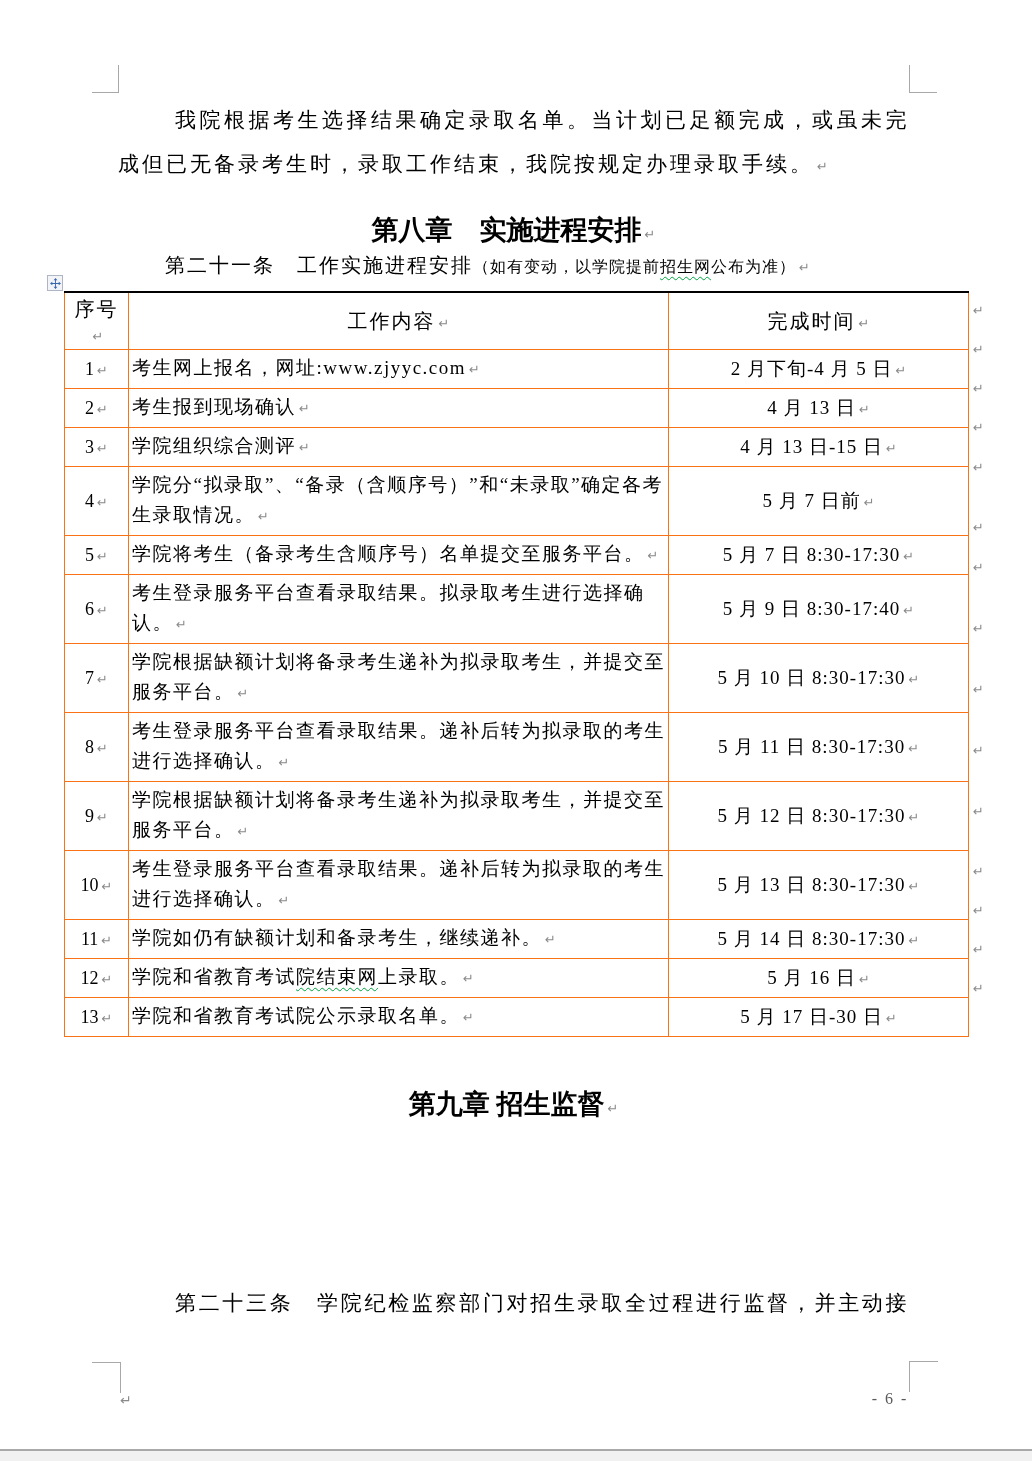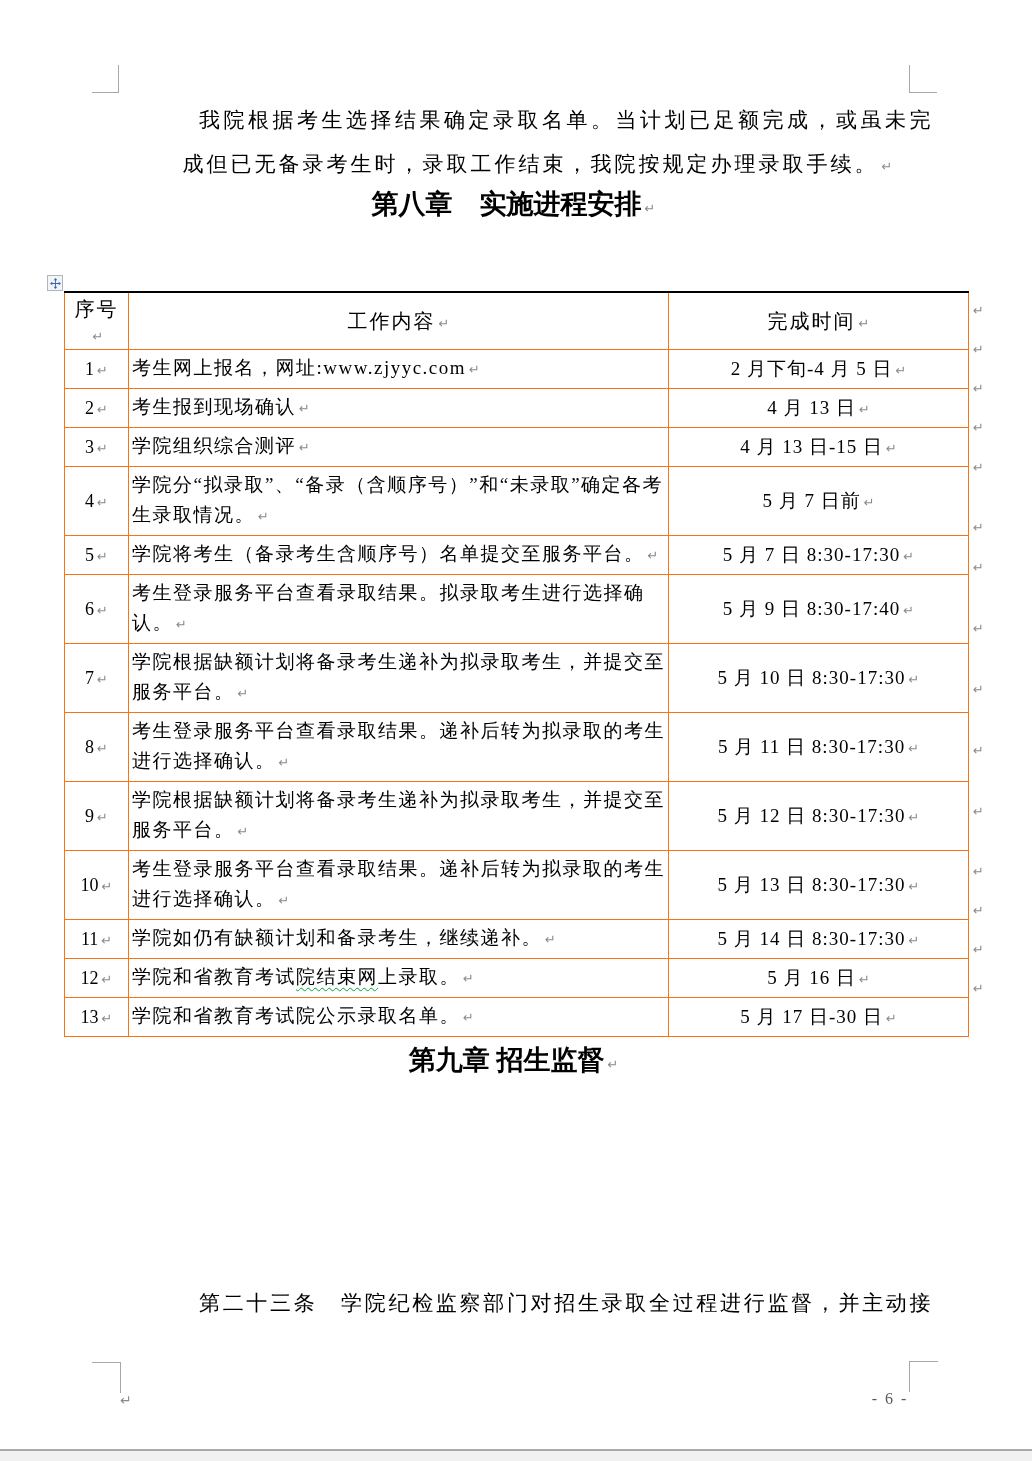--- a/index.html
+++ b/index.html
@@ -21,24 +21,24 @@
   
   .pmark{
     font-family:"DejaVu Sans",sans-serif;
     font-size:13px;color:#8a8a8a;
     letter-spacing:0;margin-left:3px;
     font-weight:normal;
   }
   .rowmark{position:absolute;left:973px;width:20px;text-align:left;
     font-family:"DejaVu Sans",sans-serif;font-size:13px;color:#8a8a8a;line-height:18px;}
   
-  .bodytext{position:absolute;left:118px;width:791px;font-size:21px;line-height:44px;margin-left:24px;}
+  .bodytext{position:absolute;left:118px;width:791px;font-size:21px;line-height:44px;}
   .ln{letter-spacing:2.5px;}
   .ln-just{text-align:justify;text-align-last:justify;}
-  .ln-end{letter-spacing:3px;text-align:center;}
+  .ln-end{letter-spacing:3px;}
   .indent{text-indent:57px;}
   
   .chapter{
     position:absolute;left:118px;width:791px;
     text-align:center;font-weight:bold;font-size:27px;line-height:32px;
   }
   
   .art21{position:absolute;left:165px;top:252px;white-space:nowrap;}
   .art21-main{font-size:20px;letter-spacing:2px;}
   .art21-note{font-size:16px;letter-spacing:1px;}
@@ -92,24 +92,27 @@
   <div class="crop crop-tl"></div>
   <div class="crop crop-tr"></div>
   <div class="crop crop-bl"></div>
   <div class="crop crop-br"></div>
 
   <div class="bodytext" style="top:98px;">
     <div class="ln ln-just indent">我院根据考生选择结果确定录取名单。当计划已足额完成，或虽未完</div>
     <div class="ln-end"><span>成但已无备录考生时，录取工作结束，我院按规定办理录取手续。</span><span class="pmark">↵</span></div>
   </div>
 
-  <div class="chapter" style="top:188px;">
+  <div class="chapter" style="top:214px;">
     <span>第八章　实施进程安排</span><span class="pmark">↵</span>
   </div>
 
+  <div class="art21">
+    <span class="art21-main">第二十一条　工作实施进程安排</span><span class="art21-note">（如有变动，以学院提前</span><span class="art21-note squiggle">招生网</span><span class="art21-note">公布为准）</span><span class="pmark">↵</span>
+  </div>
 
   <div class="move-handle">
     <svg width="11" height="11" viewBox="0 0 24 24" fill="#3a66ad">
       <path d="M12 0l4 5h-3v6h6V8l5 4-5 4v-3h-6v6h3l-4 5-4-5h3v-6H5v3l-5-4 5-4v3h6V5H8z"></path>
     </svg>
   </div>
 
   <table class="sched">
     <colgroup>
         <col style="width:64px">
@@ -199,21 +202,21 @@
   <span class="rowmark" style="top:559px;">↵</span>
   <span class="rowmark" style="top:620px;">↵</span>
   <span class="rowmark" style="top:681px;">↵</span>
   <span class="rowmark" style="top:742px;">↵</span>
   <span class="rowmark" style="top:803px;">↵</span>
   <span class="rowmark" style="top:863px;">↵</span>
   <span class="rowmark" style="top:902px;">↵</span>
   <span class="rowmark" style="top:941px;">↵</span>
   <span class="rowmark" style="top:980px;">↵</span>
 
-  <div class="chapter" style="top:1044px;">
+  <div class="chapter" style="top:1088px;">
     <span>第九章 招生监督</span><span class="pmark">↵</span>
   </div>
 
 
   <div class="bodytext" style="top:1281px;">
     <div class="ln ln-just indent">第二十三条　学院纪检监察部门对招生录取全过程进行监督，并主动接</div>
   </div>
 
   <span class="footer-mark">↵</span>
   <div class="page-number">- 6 -</div>

